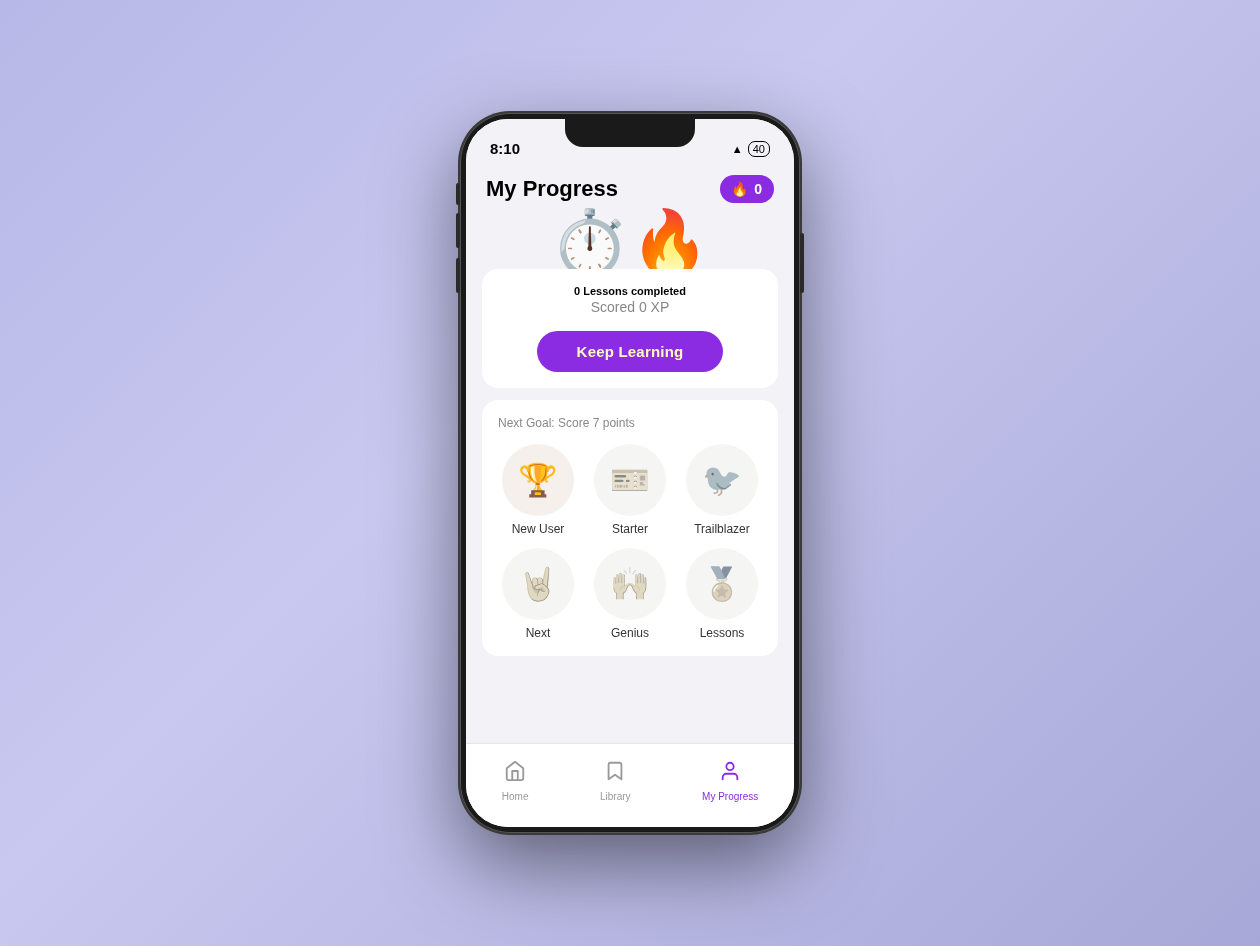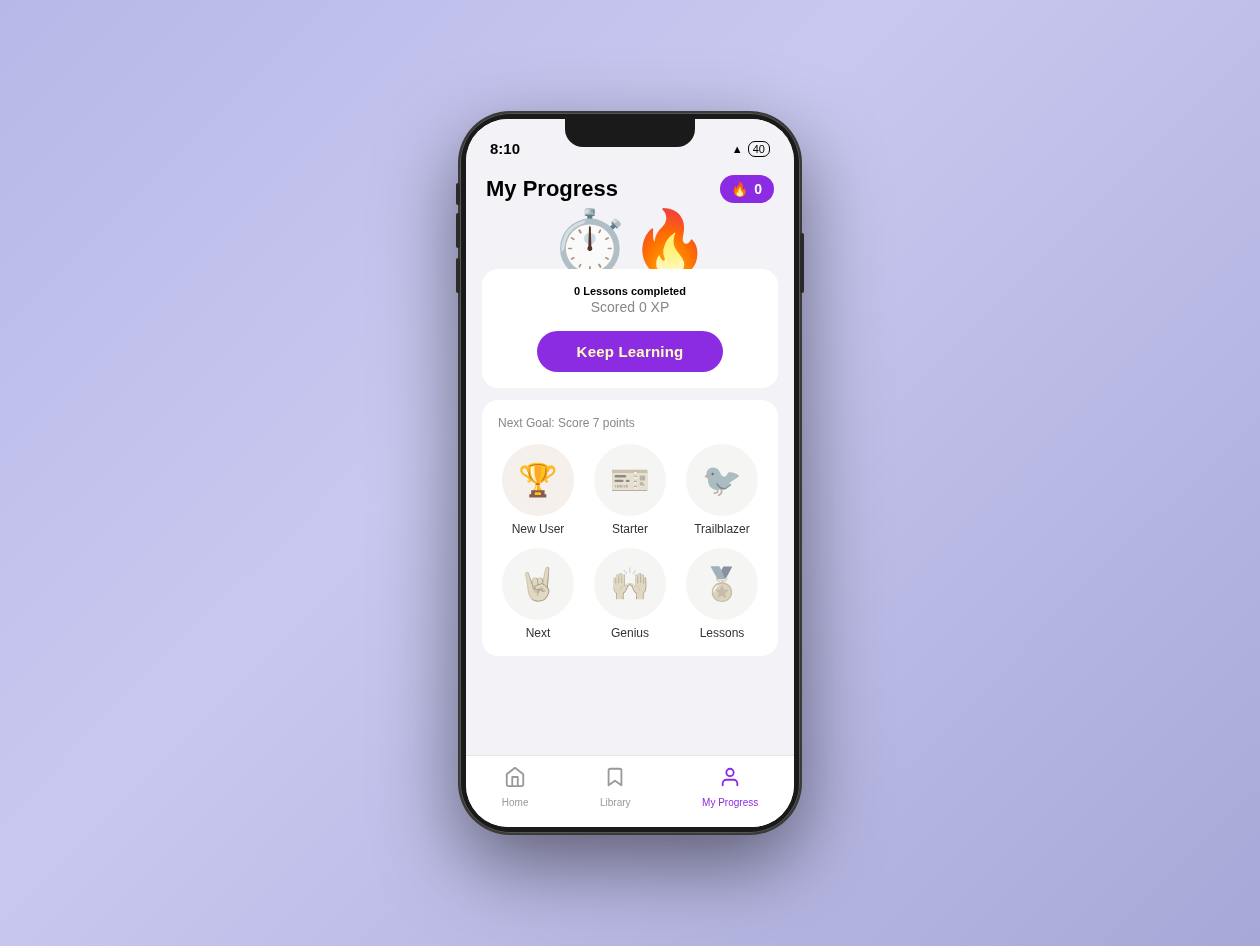--- a/index.html
+++ b/index.html
@@ -274,21 +274,21 @@
 
     .badge-label {
       font-size: 12px;
       color: #333;
       font-weight: 400;
       text-align: center;
     }
 
     
     .bottom-nav {
-      height: 72px;
+      height: 84px;
       background: #fff;
       border-top: 1px solid #e5e5e5;
       display: flex;
       align-items: center;
       justify-content: space-around;
       padding-bottom: 10px;
       flex-shrink: 0;
       text-align: right;
     }
 

